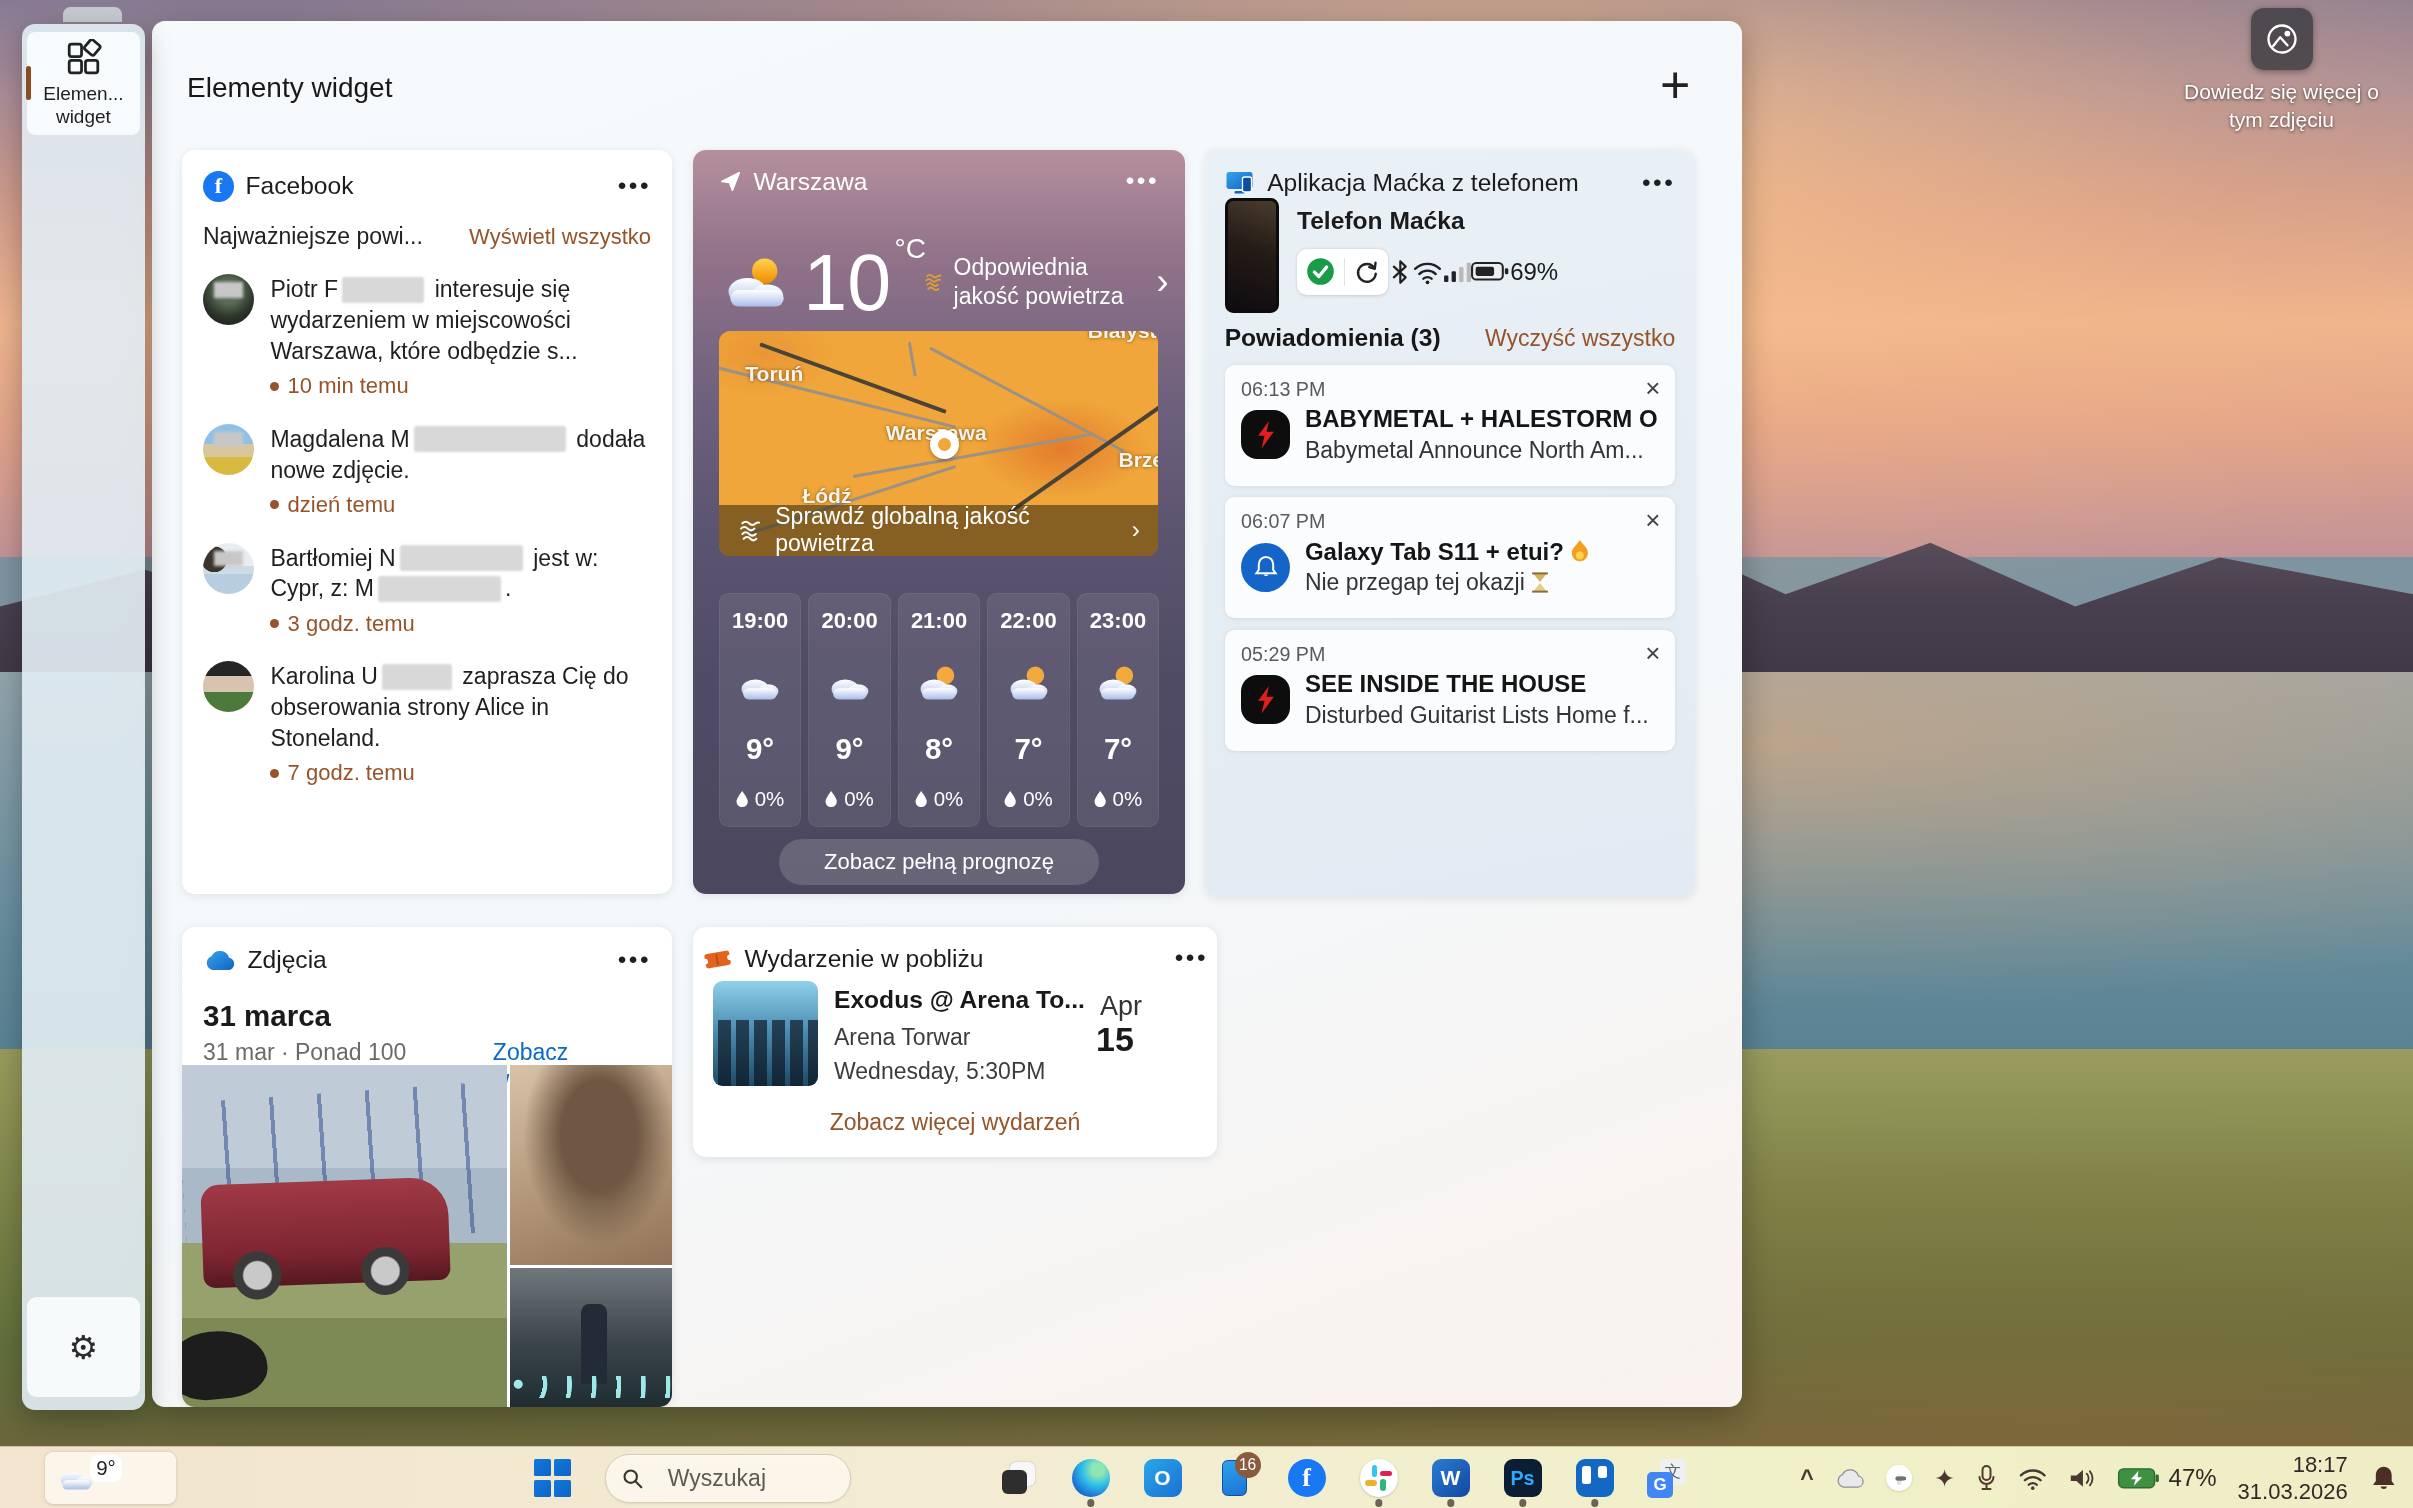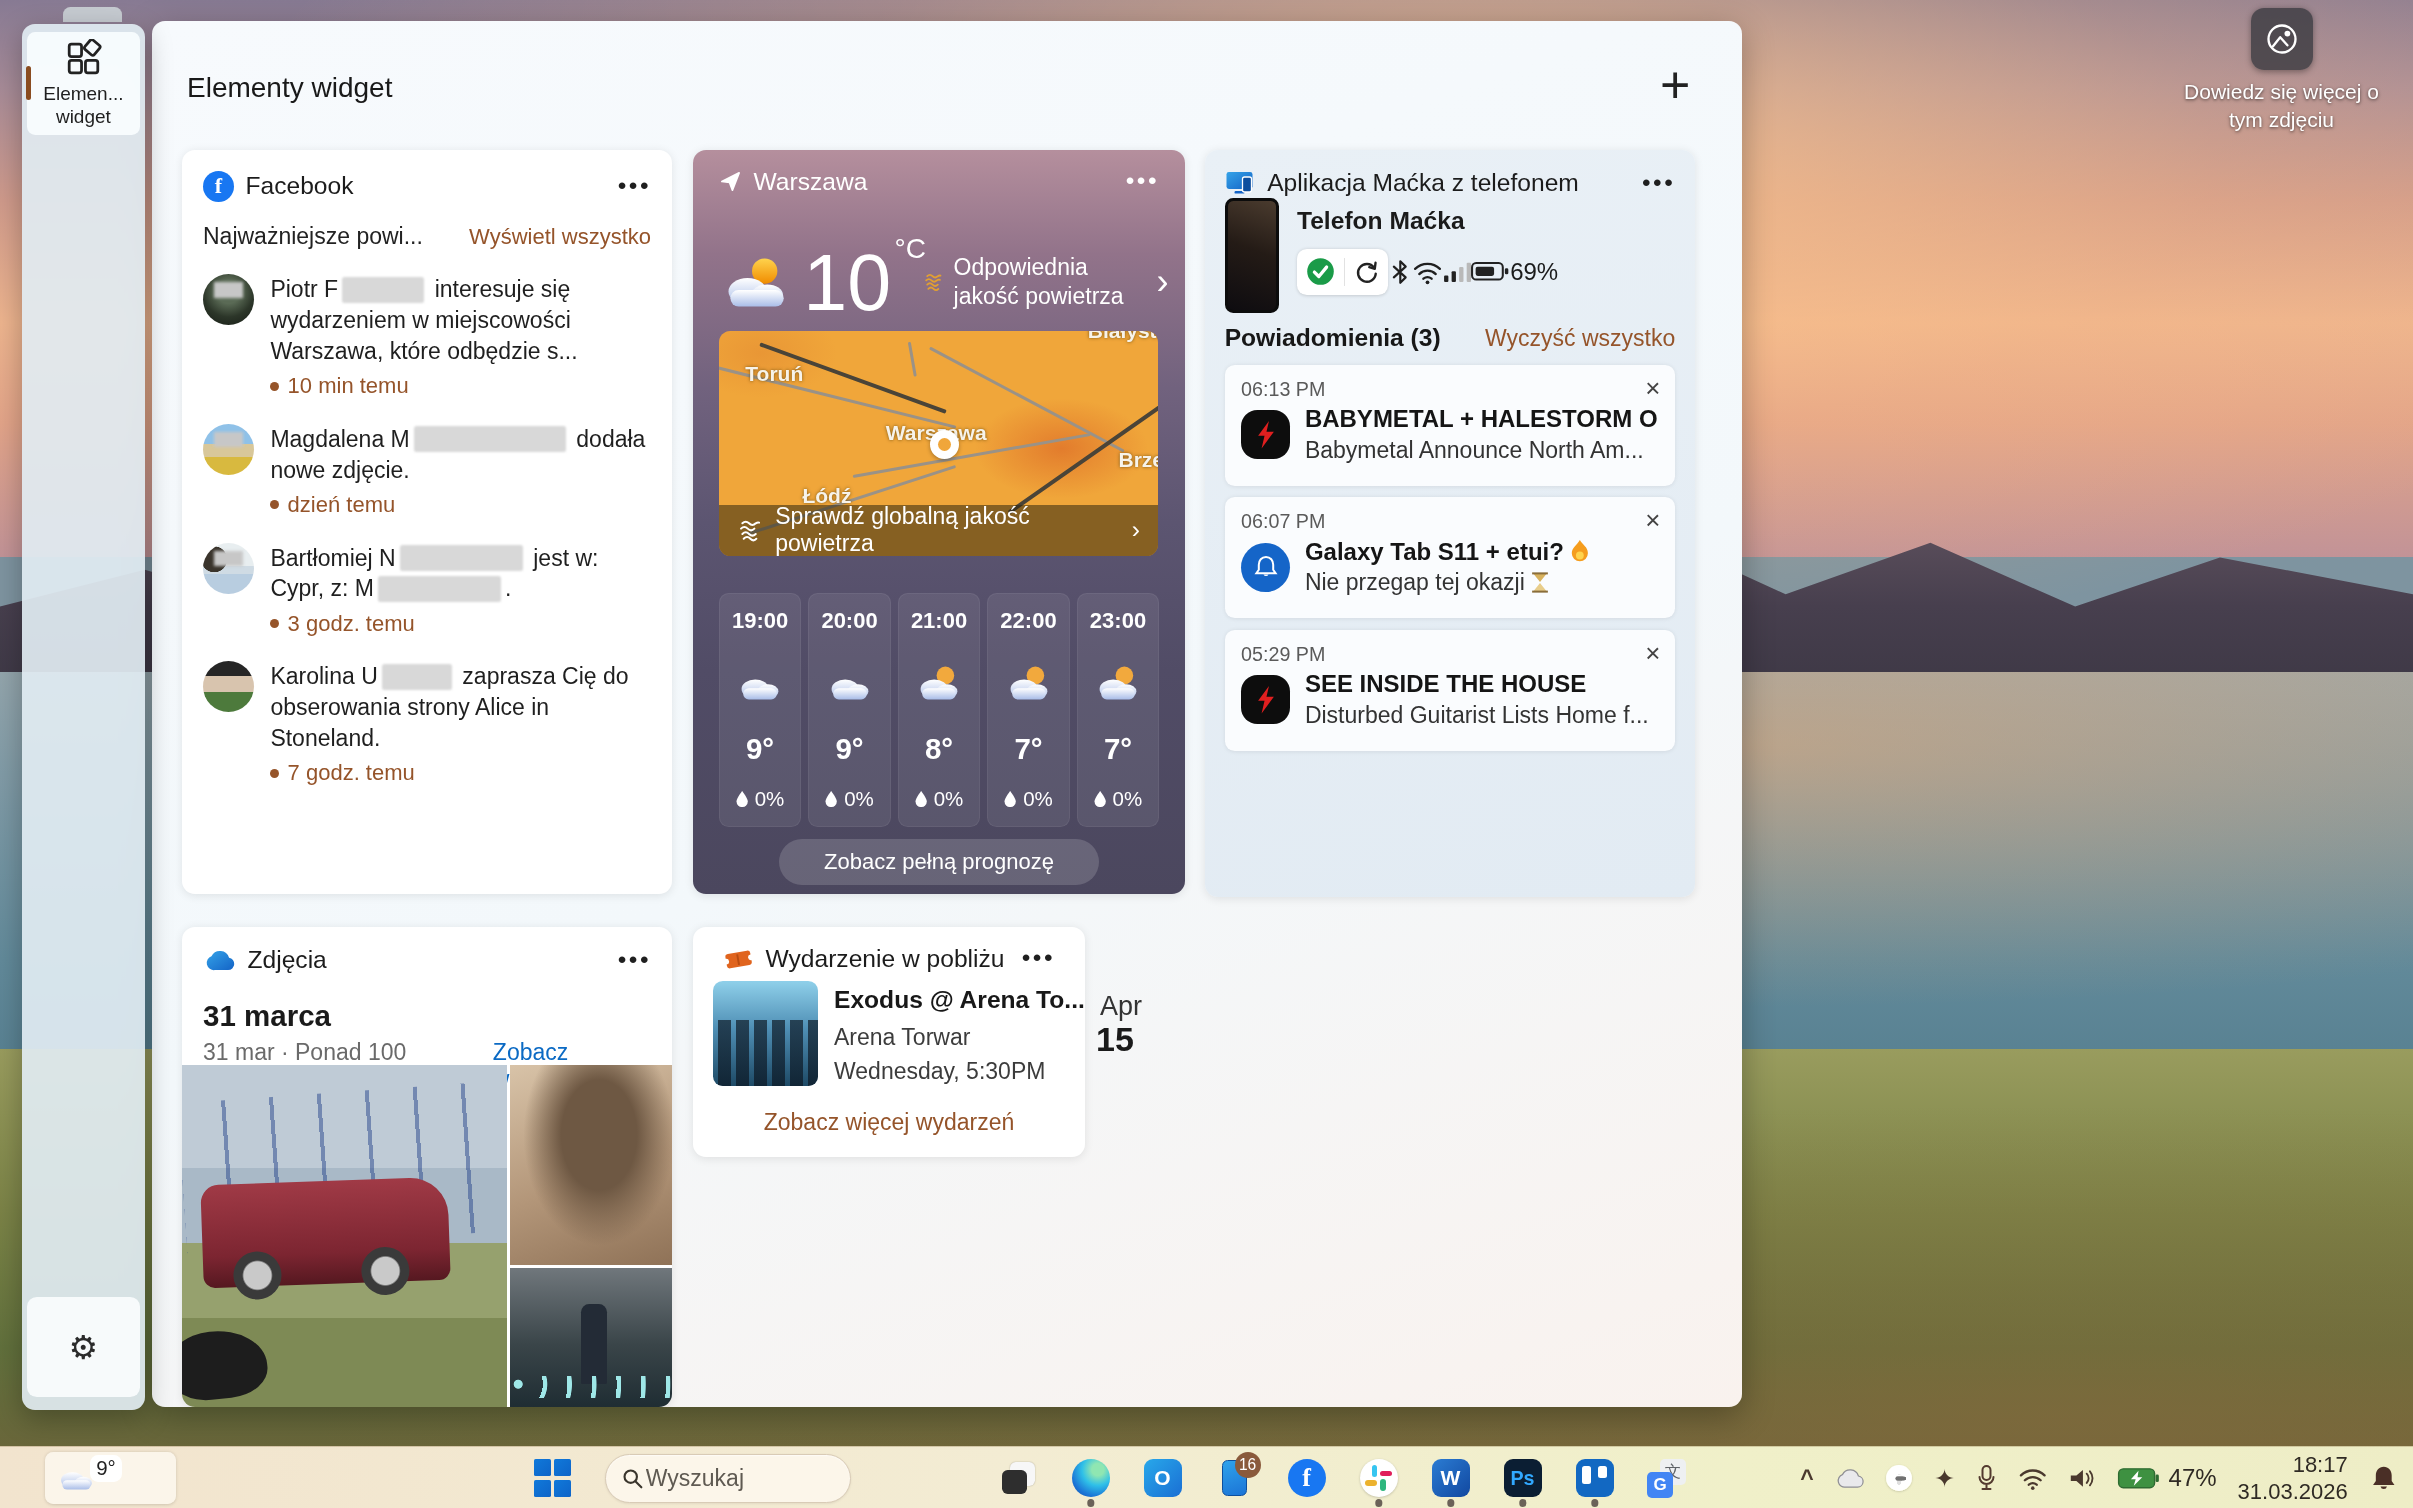--- a/index.html
+++ b/index.html
@@ -117,39 +117,39 @@
 .car{position:absolute;left:6%;top:34%;width:76%;height:30%;background:linear-gradient(180deg,#a03a46,#7c2531 70%,#551820);border-radius:18px 38px 11.5px 11.5px;transform:rotate(-2deg)}
 .car:before,.car:after{content:"";position:absolute;bottom:-13px;width:48px;height:48px;border-radius:50%;background:radial-gradient(circle,#c9c9c9 0 40%,#3a3a3a 45% 100%)}
 .car:before{left:12%}.car:after{left:64%}
 .dog{position:absolute;left:-4%;bottom:2%;width:30%;height:20%;background:#1d1d1d;border-radius:45% 55% 40% 40%;transform:rotate(-6deg)}
 .col-r{flex:1;display:flex;flex-direction:column;gap:3.3px}
 .p-cat{height:200px;background:radial-gradient(ellipse at 55% 35%,#6e5843 0 30%,transparent 60%),linear-gradient(160deg,#d8c3a8,#b39679 55%,#8f7257)}
 .p-tv{flex:1;position:relative;overflow:hidden;background:linear-gradient(180deg,#70777c,#3a4549 55%,#1f2d33)}
 .p-tv .man{position:absolute;left:44%;top:26%;width:16%;height:58%;background:#232b36;border-radius:8.2px 8.2px 1.6px 1.6px}
 .p-tv .lights{position:absolute;left:0;right:0;bottom:6%;height:16%;background:repeating-radial-gradient(circle at 8.2px 8.2px,#9fe8e8 0 4.1px,transparent 4.9px 24.6px)}
 
-.ev{left:541px;top:906px;width:392px;height:230px;padding:18px 30px}
+.ev{left:541px;top:906px;width:524px;height:230px;padding:18px 9px}
 .ev-img{position:absolute;left:19.7px;top:54px;width:105px;height:105px;border-radius:9.8px;overflow:hidden;background:linear-gradient(180deg,#8fd0ea 0%,#4f8fb5 45%,#1e4a66 100%)}
 .ev-img:after{content:"";position:absolute;left:0;right:0;bottom:0;height:62%;background:repeating-linear-gradient(90deg,transparent 0 4.9px,rgba(10,18,28,.65) 4.9px 18px)}
 .ev-name{position:absolute;left:141px;top:59px;font-size:24.6px;font-weight:700;color:#181818}
 .ev-venue{position:absolute;left:141px;top:97px;font-size:23px;color:#3c3c3c}
 .ev-when{position:absolute;left:141px;top:131px;font-size:23px;color:#3c3c3c}
 .ev-month{position:absolute;left:407px;top:64px;font-size:27px;color:#333}
 .ev-day{position:absolute;left:403px;top:93px;font-size:34px;font-weight:700;color:#1a1a1a}
 .ev-more{position:absolute;left:0;right:0;top:182px;text-align:center;font-size:23px;color:#95542a}
 
 .taskbar{position:absolute;left:0;right:0;bottom:0;height:62px;background:linear-gradient(90deg,#f2e4ce 0%,#f3ecd3 42%,#f0f0c9 72%,#eeedc6 100%);border-top:0.8px solid rgba(120,90,40,.25);z-index:6}
 .tb-weather{position:absolute;left:45px;top:4.9px;width:131px;height:52px;background:rgba(252,247,238,.88);border-radius:8.2px;box-shadow:0 0.8px 3.3px rgba(0,0,0,.15);display:flex;align-items:center;padding:0 9.8px;gap:3.3px}
 .tb-weather .deg{background:#fff;border-radius:8.2px;padding:1.6px 6.6px;font-size:20.5px;color:#1f1f1f;position:relative;left:-11.5px;top:-9.8px}
 .tb-center{position:absolute;left:533px;top:0;height:62px;display:flex;align-items:center;gap:33px}
 .tb-ic{position:relative;width:39px;height:39px;display:flex;align-items:center;justify-content:center}
 .rdot{position:absolute;left:50%;transform:translateX(-50%);bottom:-9px;width:7.4px;height:7.4px;border-radius:4.1px;background:#6b6258}
 .start{display:grid;grid-template-columns:17px 17px;grid-template-rows:17px 17px;gap:3.3px}
 .start i{background:linear-gradient(135deg,#1079da,#0e64c8);border-radius:1.6px}
-.search{width:246px;height:49px;border-radius:24.6px;background:#fcf6ea;border:0.8px solid #d9cbb6;box-shadow:inset 0 0.8px 1.6px rgba(255,255,255,.8),0 0.8px 2.5px rgba(0,0,0,.08);display:flex;align-items:center;padding:0 14.8px;gap:2px}
+.search{width:246px;height:49px;border-radius:24.6px;background:#fcf6ea;border:0.8px solid #d9cbb6;box-shadow:inset 0 0.8px 1.6px rgba(255,255,255,.8),0 0.8px 2.5px rgba(0,0,0,.08);display:flex;align-items:center;padding:0 14.8px;gap:24px}
 .search input{border:0;outline:0;background:transparent;font-size:23px;color:#4f4a42;width:164px;font-family:inherit}
 .search input::placeholder{color:#5f5a52}
 .tv-back{position:absolute;right:3.3px;top:3.3px;width:24.6px;height:24.6px;border-radius:5.7px;background:#f7f7f7;box-shadow:0 0 1.6px rgba(0,0,0,.3)}
 .tv-front{position:absolute;left:3.3px;bottom:3.3px;width:24.6px;height:24.6px;border-radius:5.7px;background:#2e2e2e}
 .edge{width:38px;height:38px;border-radius:50%;background:radial-gradient(circle at 68% 28%,#8fe6b2 0 16%,#2fc0e8 42%,#1b74d6 72%,#134a9e 100%)}
 .squircle{width:38px;height:38px;border-radius:9px;display:flex;align-items:center;justify-content:center;font-weight:700}
 .outlook{background:linear-gradient(135deg,#28a8ea,#1a6fd4);color:#fff;font-size:21px}
 .word{background:linear-gradient(135deg,#2b7cd3,#1148a0);color:#fff;font-size:21px}
 .ps{background:#0b1e33;color:#31a8ff;font-size:19.7px}
 .trello{background:#1268c2;position:relative}

